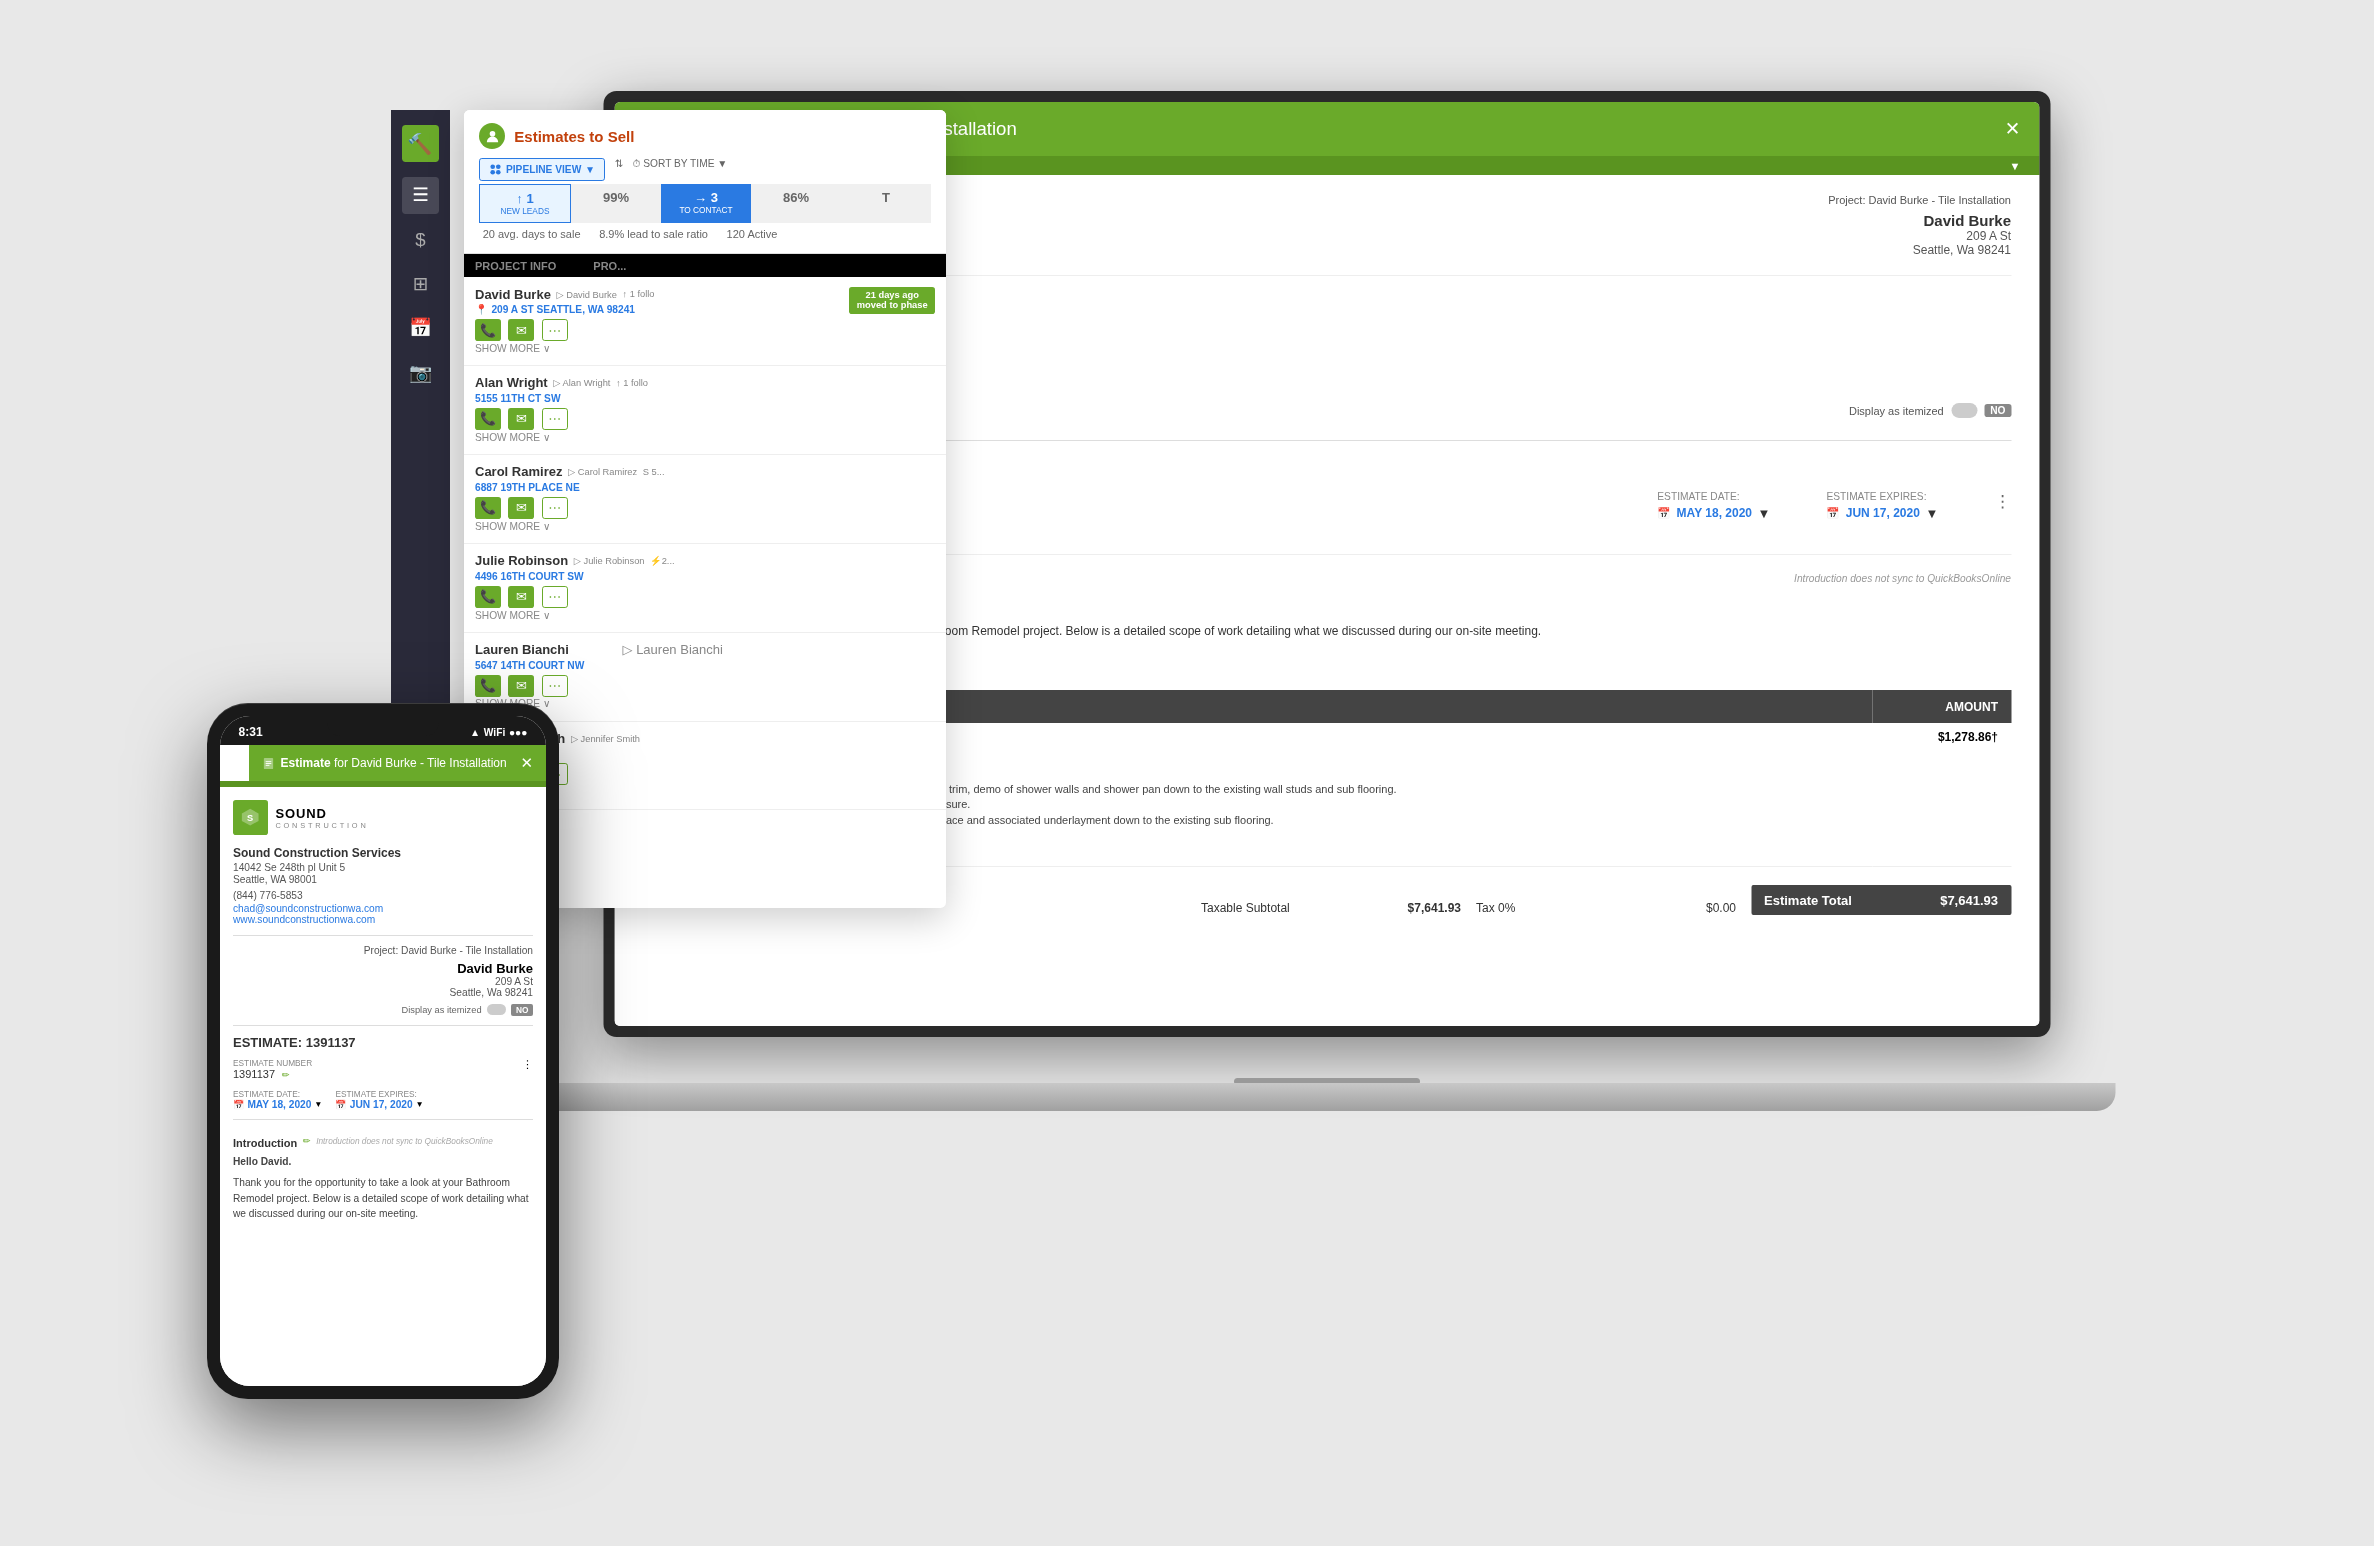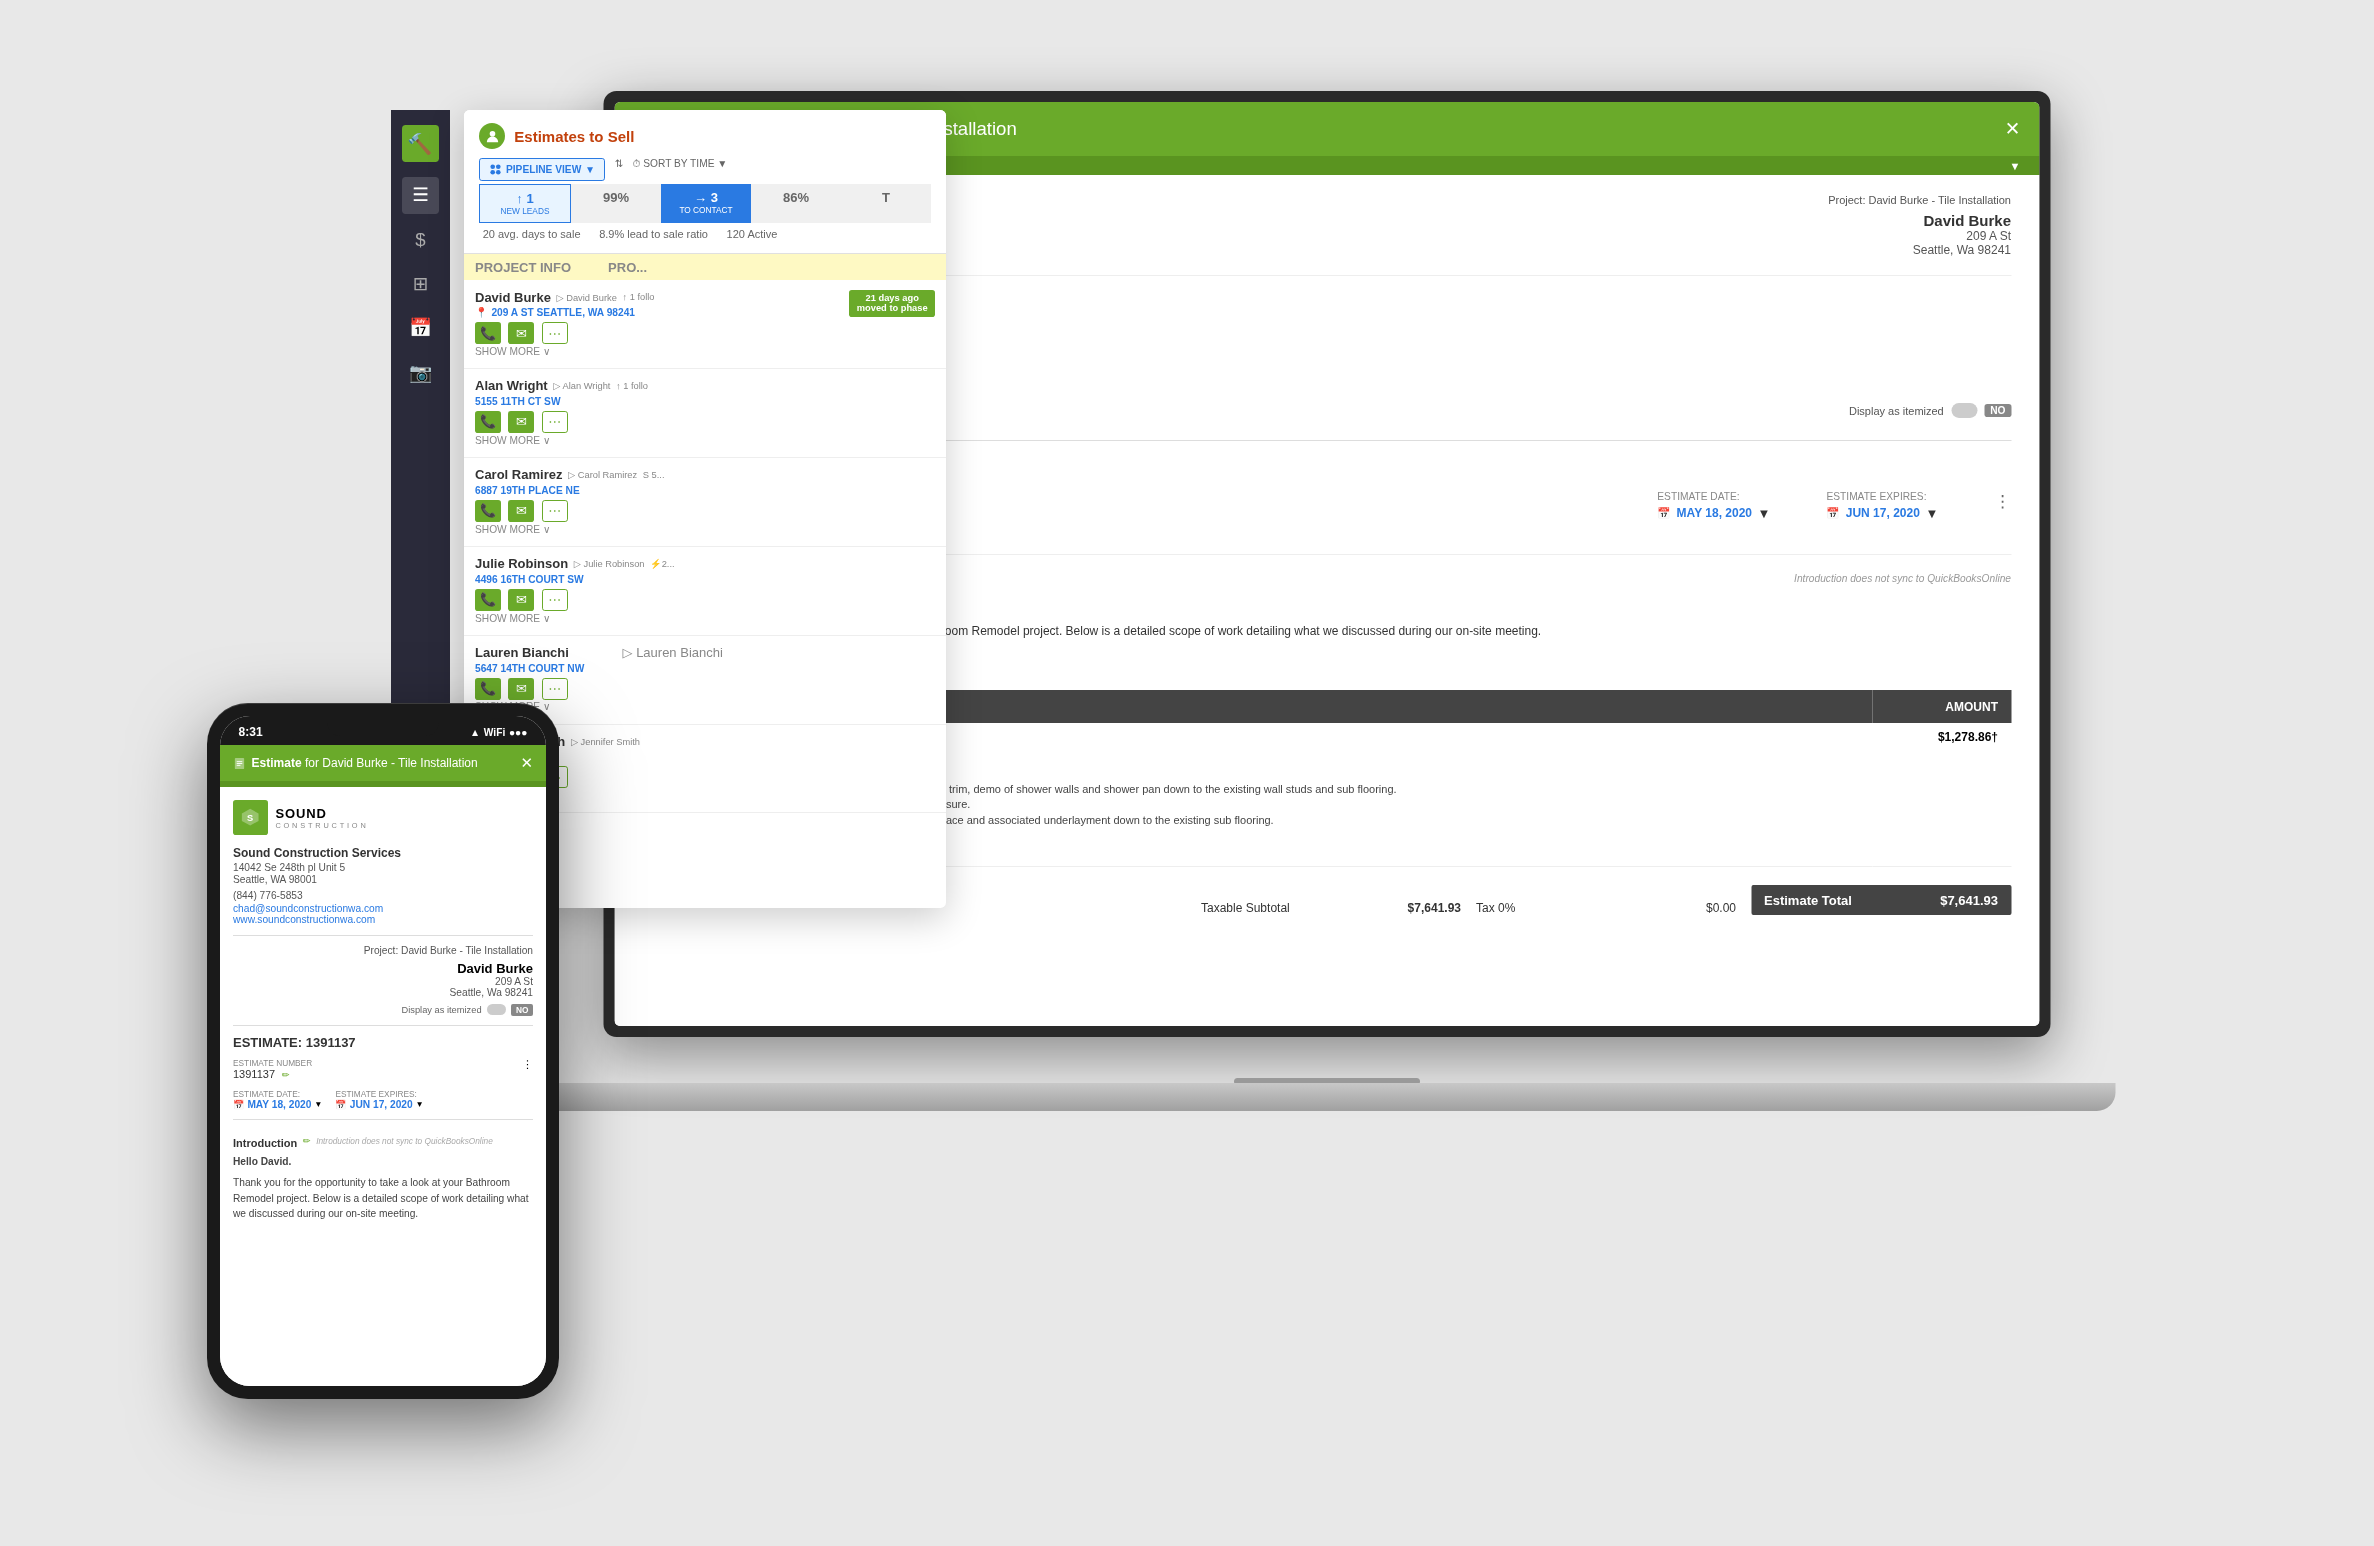--- a/index.html
+++ b/index.html
@@ -486,20 +486,21 @@
     }
 
     .phone-app-header {
       background: #6aaa2a;
       color: white;
       padding: 9.3px 13px;
       display: flex;
       align-items: center;
       justify-content: space-between;
       font-size: 12px;
+      margin-left: 29px;
     }
 
     .phone-header-title {
       font-size: 12px;
       font-weight: 400;
     }
 
     .phone-header-title strong {
       font-weight: 700;
     }
@@ -880,23 +881,23 @@
       font-size: 10.2px;
       color: #888;
       cursor: pointer;
       padding: 1.9px 0;
       display: flex;
       align-items: center;
       gap: 3.7px;
     }
 
     .lead-col-header {
-      background: #fef9c3;
+      background: #000000;
       padding: 5.6px 11px;
-      font-size: 13px;
+      font-size: 11px;
       color: #888;
       font-weight: 600;
       text-transform: uppercase;
       display: flex;
       gap: 37px;
     }
 
     
     .sidebar-left {
       position: absolute;

